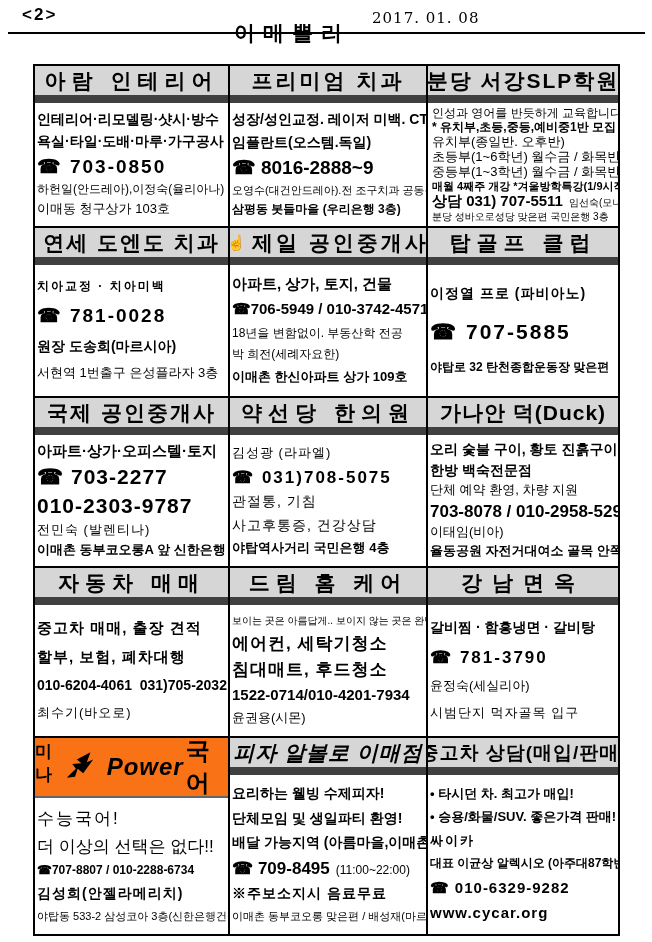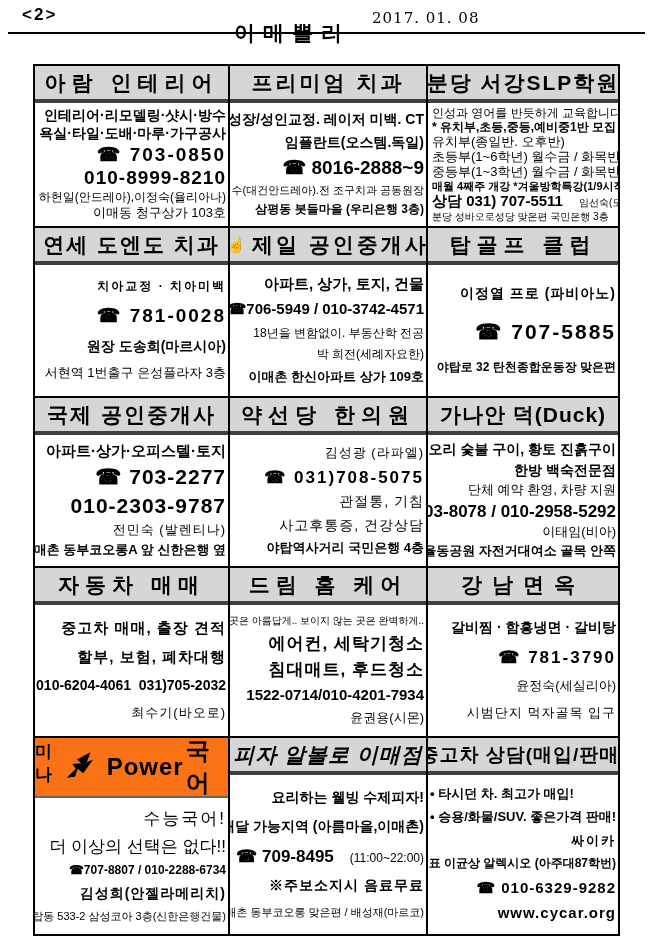--- a/index.html
+++ b/index.html
@@ -20,70 +20,69 @@
     grid-template-rows:162px 170px 170px 170px 198px;
     border:1px solid #000;
     width:585px;margin:30px 0 0 33px;
   }
   .cell{
     box-sizing:border-box;border:1px solid #000;overflow:hidden;
     display:flex;flex-direction:column;background:#fff;
   }
   .cell-title{
     flex:none;height:37px;box-sizing:border-box;
-    background:#d6d6d6;border-bottom:4px solid #404040;
+    background:#d6d6d6;border-bottom:8px solid #404040;
     display:flex;justify-content:center;align-items:center;
     font-weight:bold;font-size:21px;letter-spacing:3px;white-space:pre;
   }
   .cell-body{
     flex:1;display:flex;flex-direction:column;justify-content:space-evenly;
-    align-items:flex-end;padding:3px 2px;
+    align-items:flex-start;padding:3px 2px;
   }
   .body-left{align-items:flex-start;justify-content:space-between;padding:4px 4px;}
   .ln{white-space:pre;line-height:1.12;text-align:center;}
   .b{font-weight:bold;}
   .it{font-style:italic;}
   .f10{font-size:10px;} .f11{font-size:11px;} .f12{font-size:12px;}
   .f13{font-size:13px;} .f14{font-size:14px;} .f15{font-size:15px;}
   .f16{font-size:12px;} .f17{font-size:17px;} .f18{font-size:21px;}
   .f19{font-size:19px;}
   .ls1{letter-spacing:1px;} .ls2{letter-spacing:2px;} .ls6{letter-spacing:6px;}
   .ls10{letter-spacing:10px;}
   .self-start{align-self:flex-start;}
-  .row-pair{display:flex;align-items:baseline;gap:16px;}
+  .row-pair{display:flex;align-items:baseline;gap:6px;}
   .title-icon{font-size:15px;letter-spacing:0;margin-right:6px;}
   .t19{font-size:19px;letter-spacing:1px;}
   
   .brand-bar{
     flex:none;height:60px;box-sizing:border-box;background:#f97316;
     border-bottom:2px solid #666;
     display:flex;justify-content:center;align-items:center;gap:2px;
   }
   .brand-left{font-weight:bold;font-size:17px;align-self:flex-start;margin-top:2px;}
-  .brand-mid{font-weight:bold;font-size:24px;letter-spacing:1px;text-align:right;}
+  .brand-mid{font-weight:bold;font-style:italic;font-size:24px;letter-spacing:1px;text-align:right;}
   .brand-right{font-weight:bold;font-size:24px;letter-spacing:2px;}
 </style>
 </head>
 <body>
 
 <div class="hdr">
   <span class="pgnum">&lt;2&gt;</span>
   <span class="doctitle">이매뽈리</span>
   <span class="docdate">2017. 01. 08</span>
 </div>
 
 <div class="board">
 
   <div class="cell">
     <div class="cell-title ls6">아람 인테리어</div>
     <div class="cell-body">
       <div class="ln b f14">인테리어·리모델링·샷시·방수</div>
       <div class="ln b f14">욕실·타일·도배·마루·가구공사</div>
       <div class="ln b f19 ls2">☎ 703-0850</div>
-      <div class="ln b f19 ls1">010-8999-8210</div>
       <div class="ln f12">하헌일(안드레아),이정숙(율리아나)</div>
       <div class="ln f13">이매동 청구상가 103호</div>
     </div>
   </div>
 
   <div class="cell">
     <div class="cell-title">프리미엄 치과</div>
     <div class="cell-body">
       <div class="ln b f14">성장/성인교정. 레이저 미백. CT</div>
       <div class="ln b f14">임플란트(오스템.독일)</div>
@@ -225,20 +224,21 @@
       <div class="ln b f16">☎707-8807 / 010-2288-6734</div>
       <div class="ln b f14 ls1">김성희(안젤라메리치)</div>
       <div class="ln f11">야탑동 533-2 삼성코아 3층(신한은행건물)</div>
     </div>
   </div>
 
   <div class="cell">
     <div class="cell-title it ls1">피자 알볼로 이매점</div>
     <div class="cell-body">
       <div class="ln b f14">요리하는 웰빙 수제피자!</div>
+      <div class="ln b f14">단체모임 및 생일파티 환영!</div>
       <div class="ln b f14">배달 가능지역 (아름마을,이매촌)</div>
       <div class="row-pair">
         <span class="ln b f17">☎ 709-8495</span>
         <span class="ln f12">(11:00~22:00)</span>
       </div>
       <div class="ln b f14 ls1">※주보소지시 음료무료</div>
       <div class="ln f11">이매촌 동부코오롱 맞은편 / 배성재(마르코)</div>
     </div>
   </div>
 

